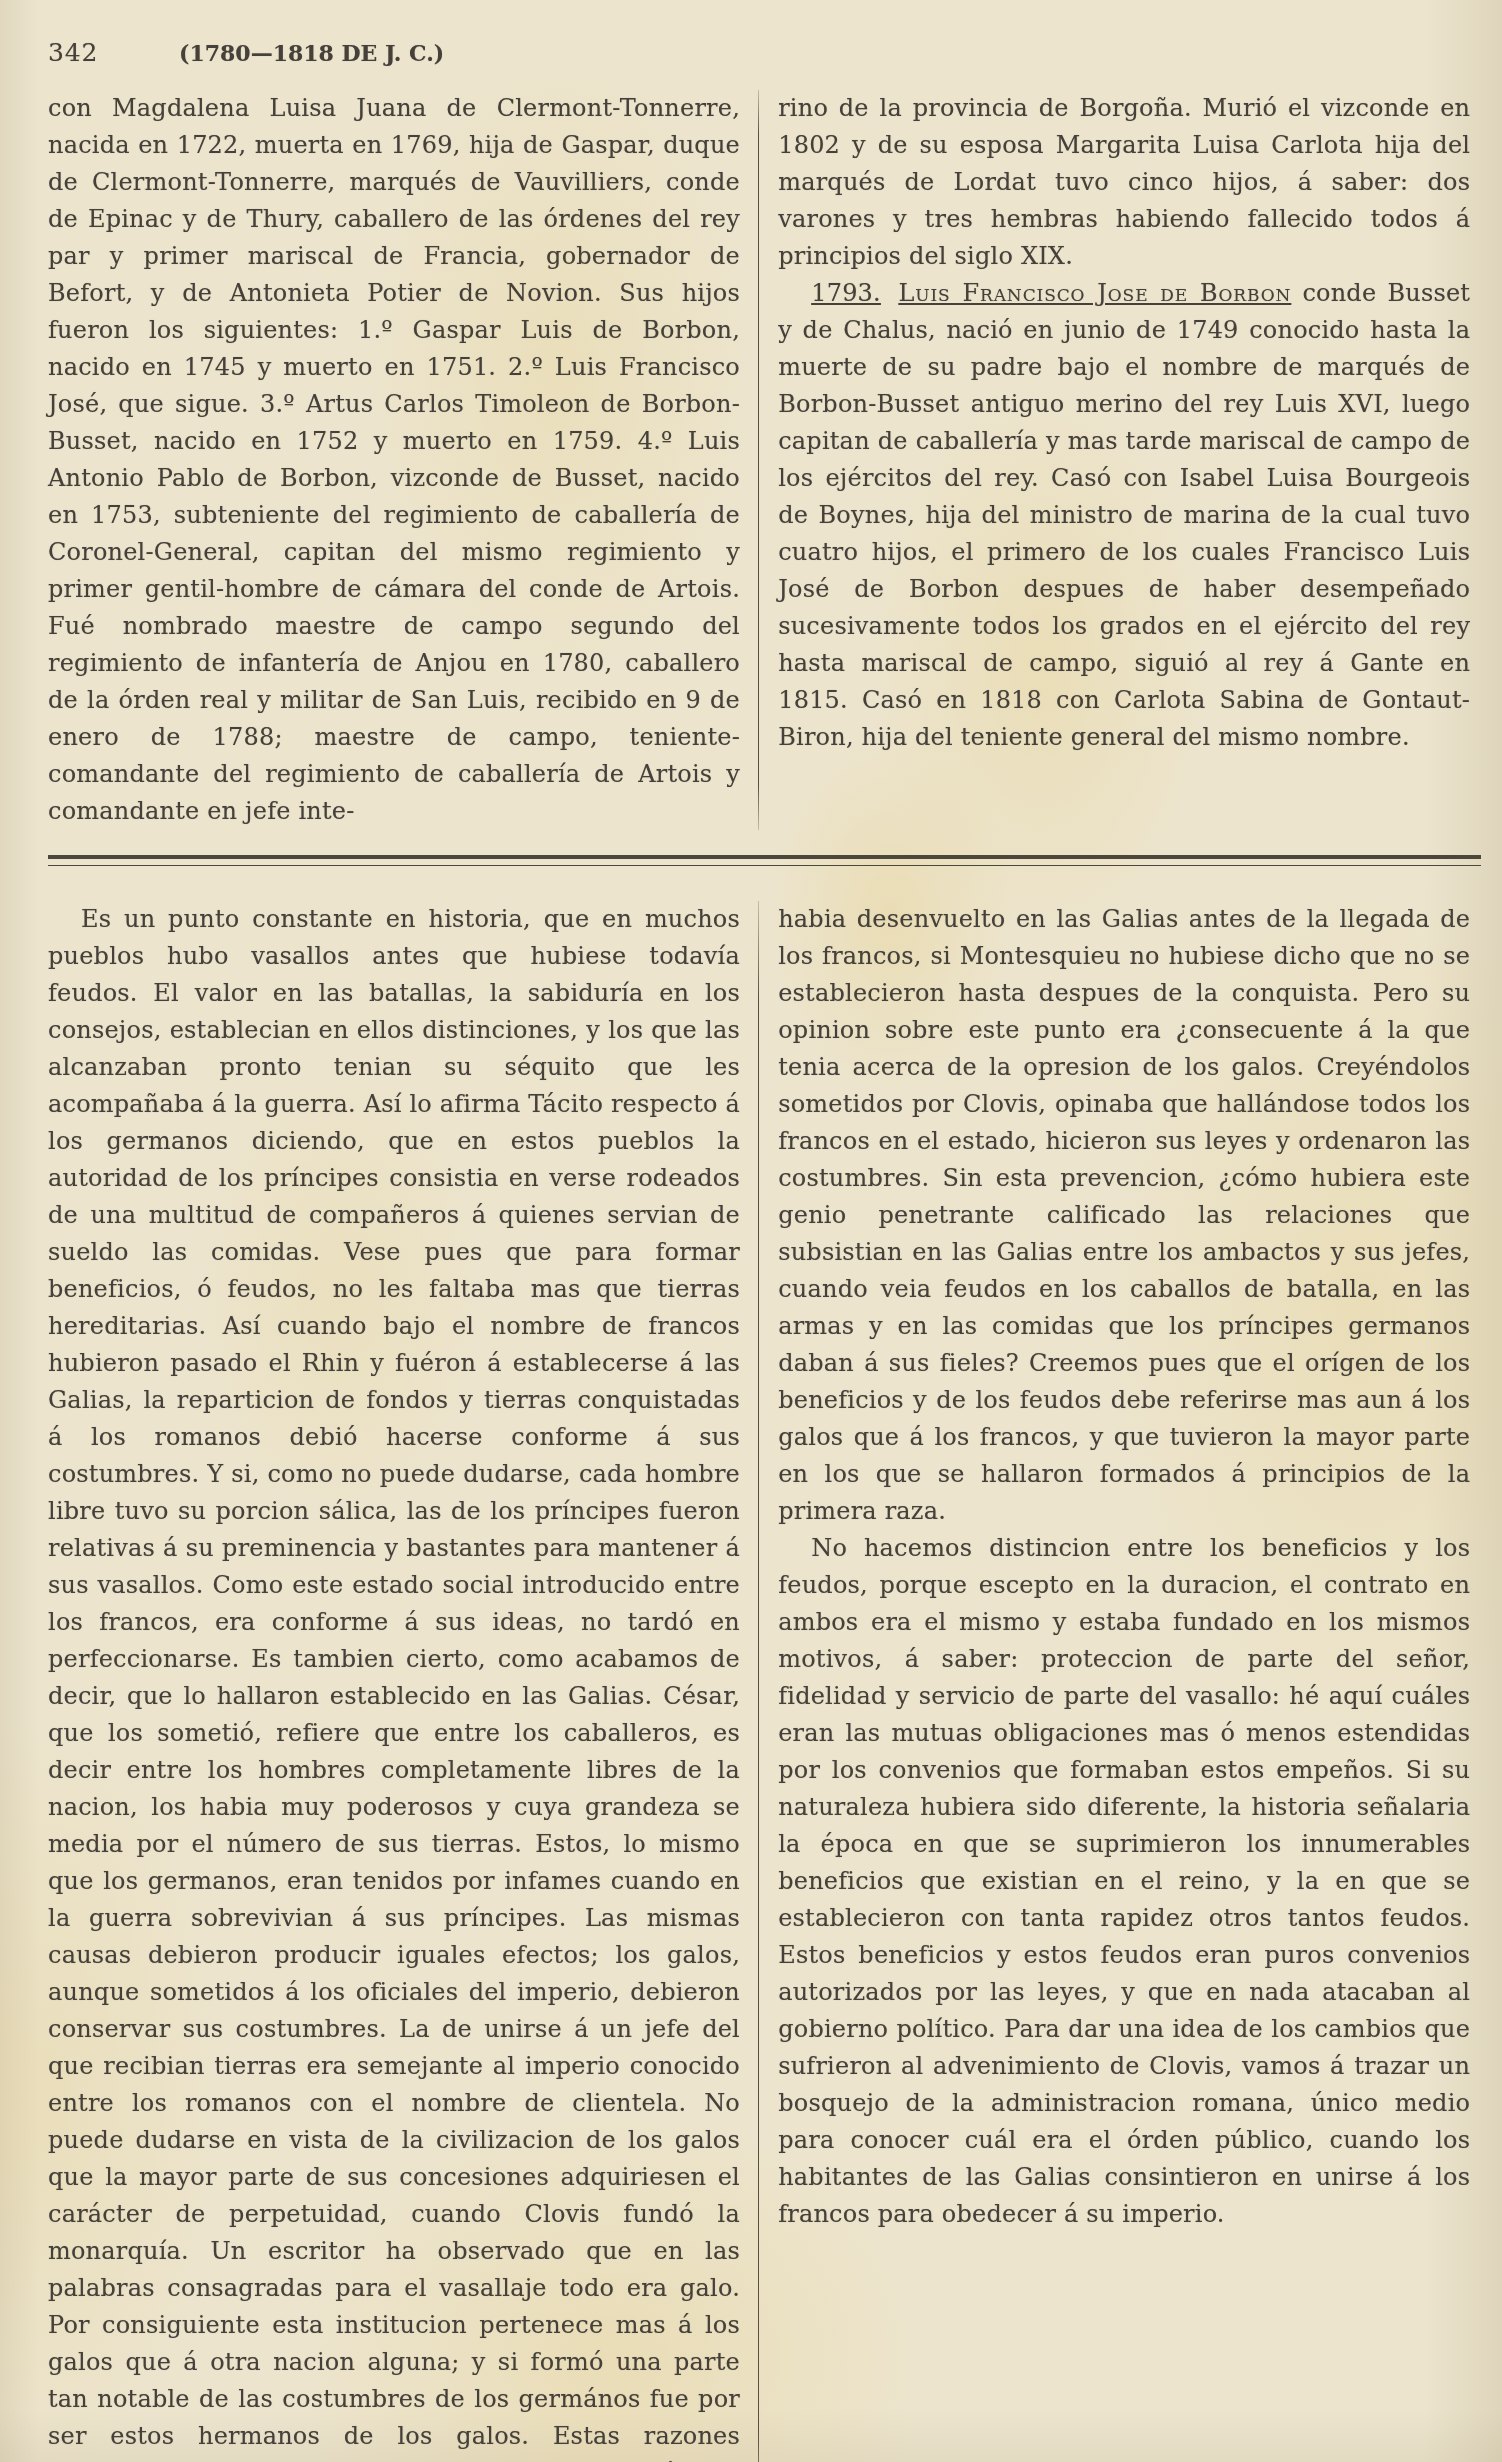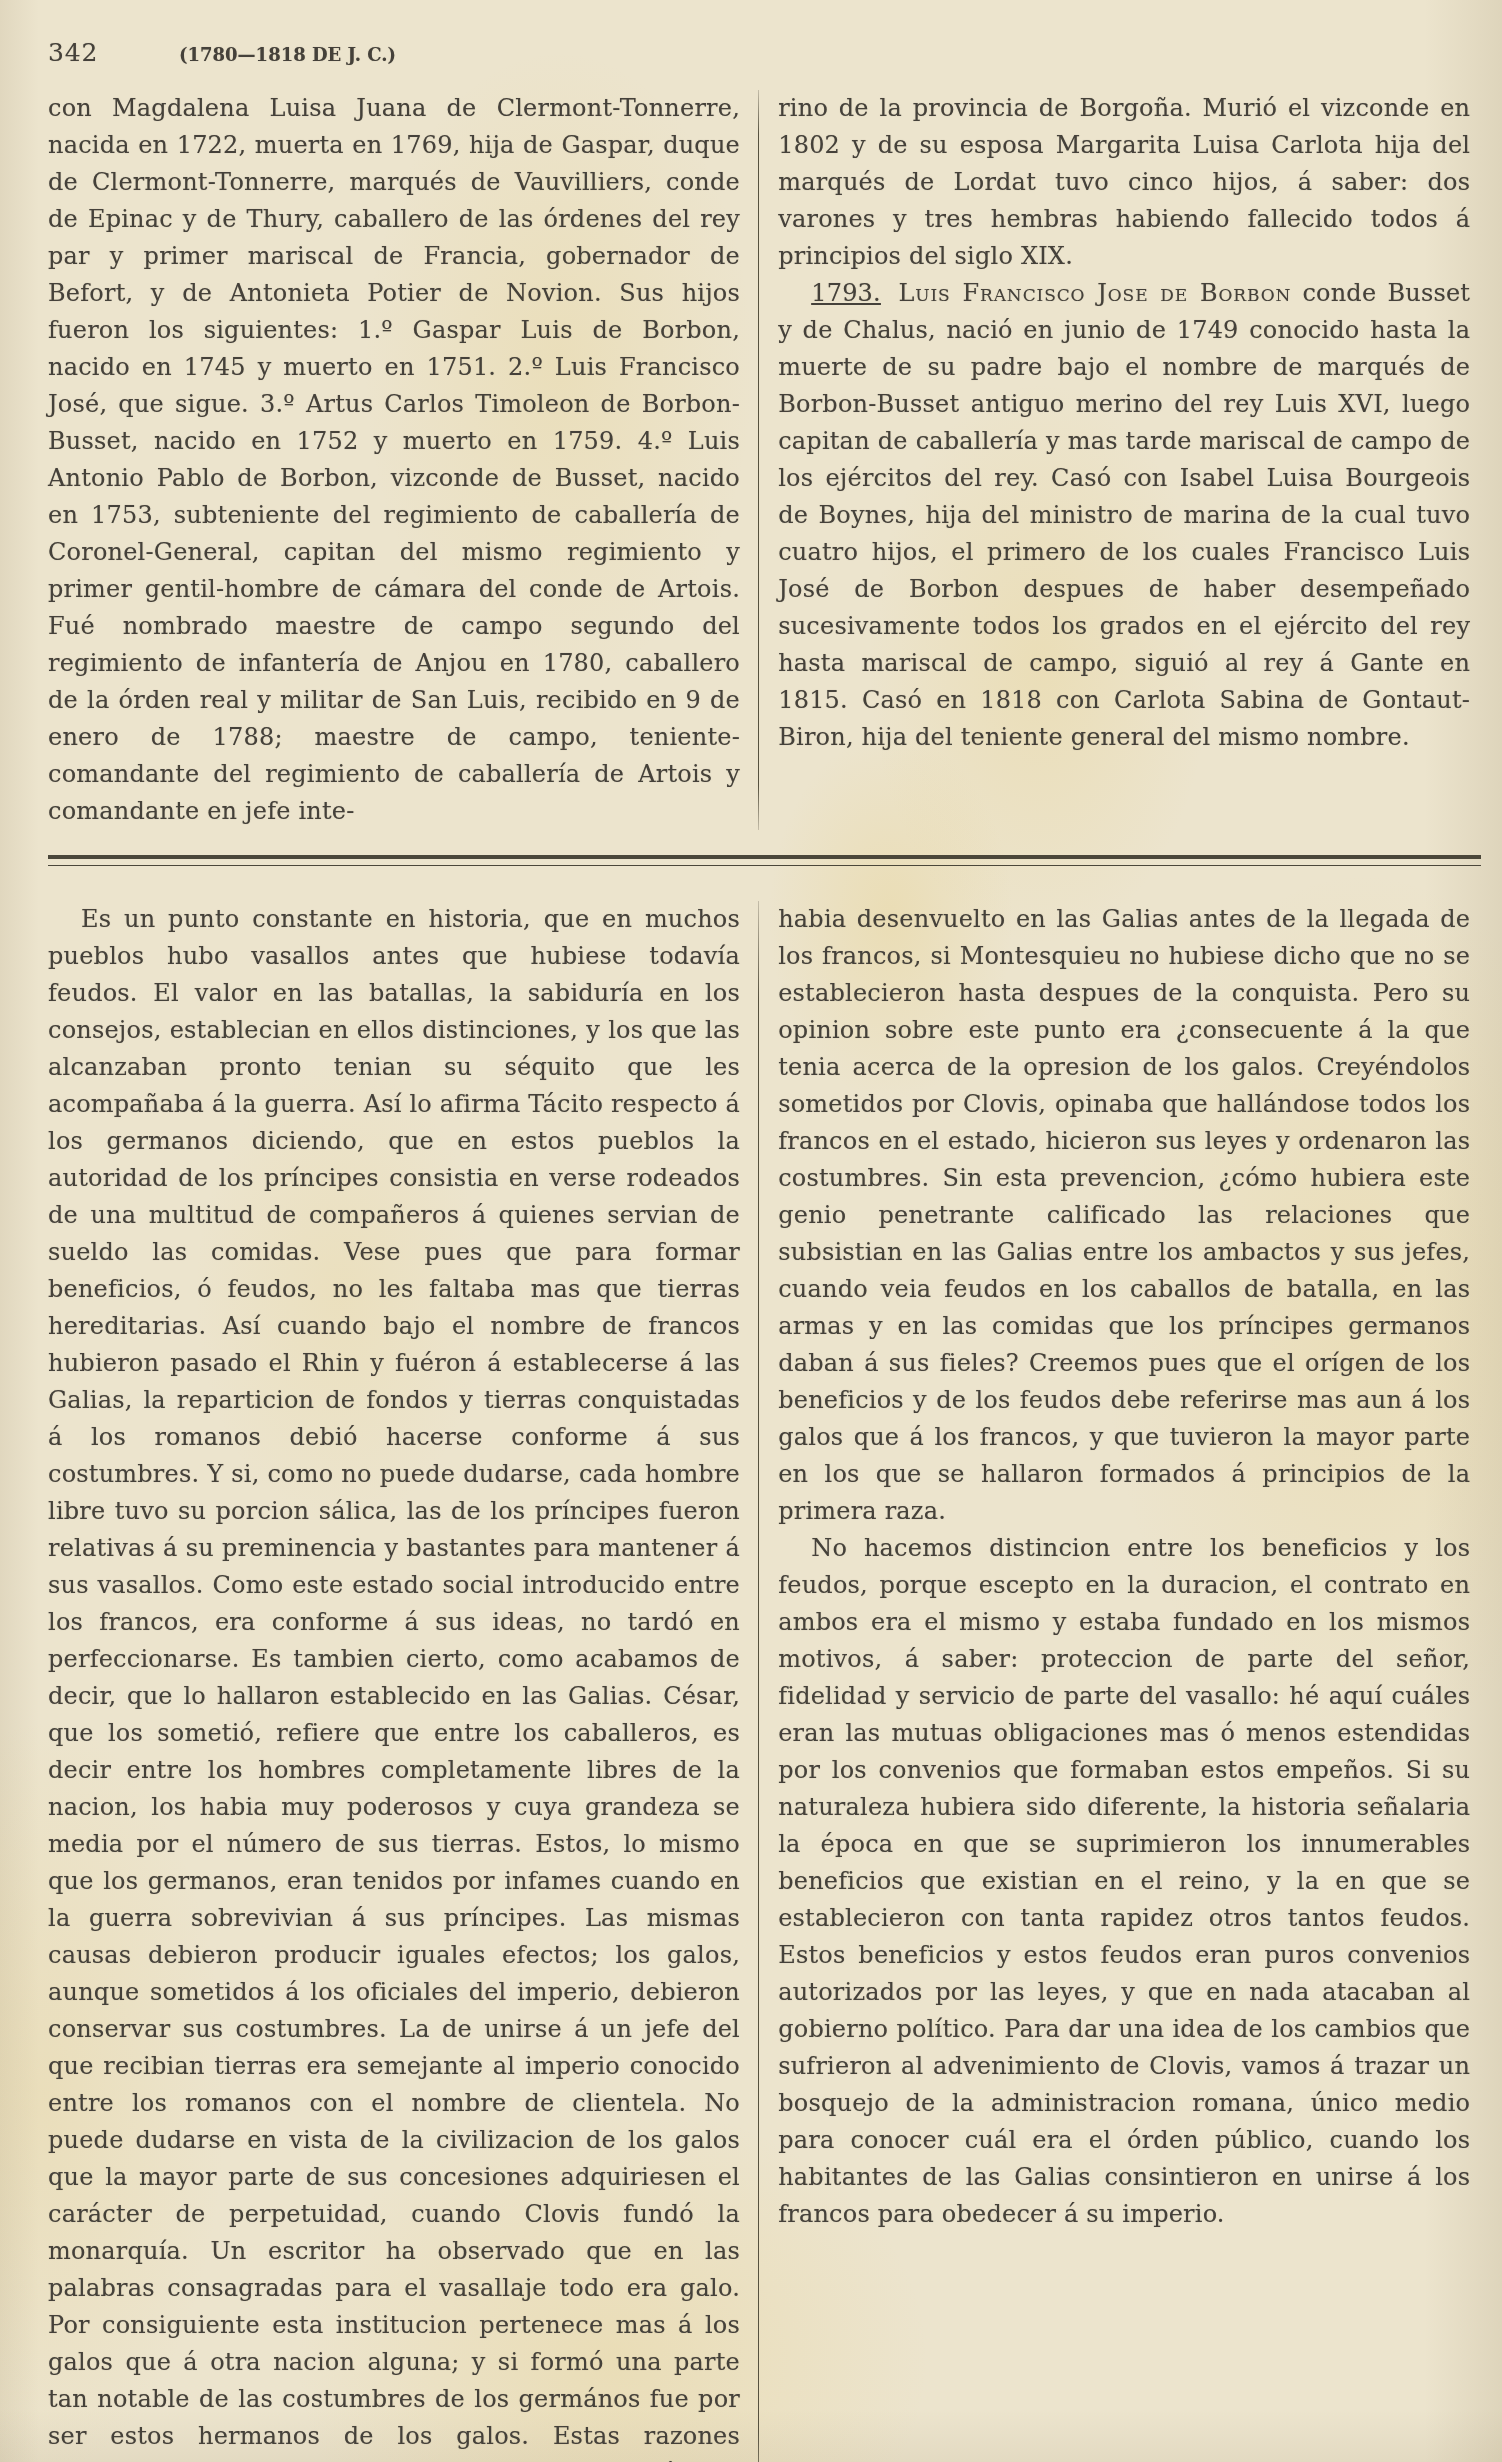--- a/index.html
+++ b/index.html
@@ -40,21 +40,21 @@
     flex: 1;
     text-align: center;
     font-weight: bold;
     letter-spacing: 0.9px;
     font-size: 25px;
     white-space: nowrap;
   }
   .date-range {
     flex: 0 0 auto;
     font-weight: bold;
-    font-size: 18px;
+    font-size: 22px;
     padding-right: 147px;
     white-space: nowrap;
   }
 
   
   .two-col {
     display: flex;
     align-items: stretch;
   }
   .col {
@@ -67,21 +67,21 @@
   .col-left  { padding-right: 17.5px; }
   .col-right { padding-left: 19px; }
   .v-rule {
     width: 1.7px;
     background: linear-gradient(180deg, rgba(80,74,62,0.25), #56513f 6%, #56513f 94%, rgba(80,74,62,0.25));
     flex: 0 0 1.7px;
   }
   .col p { margin: 0; }
   .col p.indent { text-indent: 33px; }
   .year { margin-right: 17.5px; text-decoration: underline; }
-  .smallcaps { font-variant: small-caps; letter-spacing: 0.9px; }
+  .smallcaps { font-variant: small-caps; letter-spacing: 0.9px; text-decoration: underline; }
 
   .top-section { margin-top: 23px; }
 
   
   .double-rule {
     margin-top: 24.5px;
     height: 6.1px;
     border-top: 4.4px solid #4b473a;
     border-bottom: 1.7px solid #4b473a;
   }

